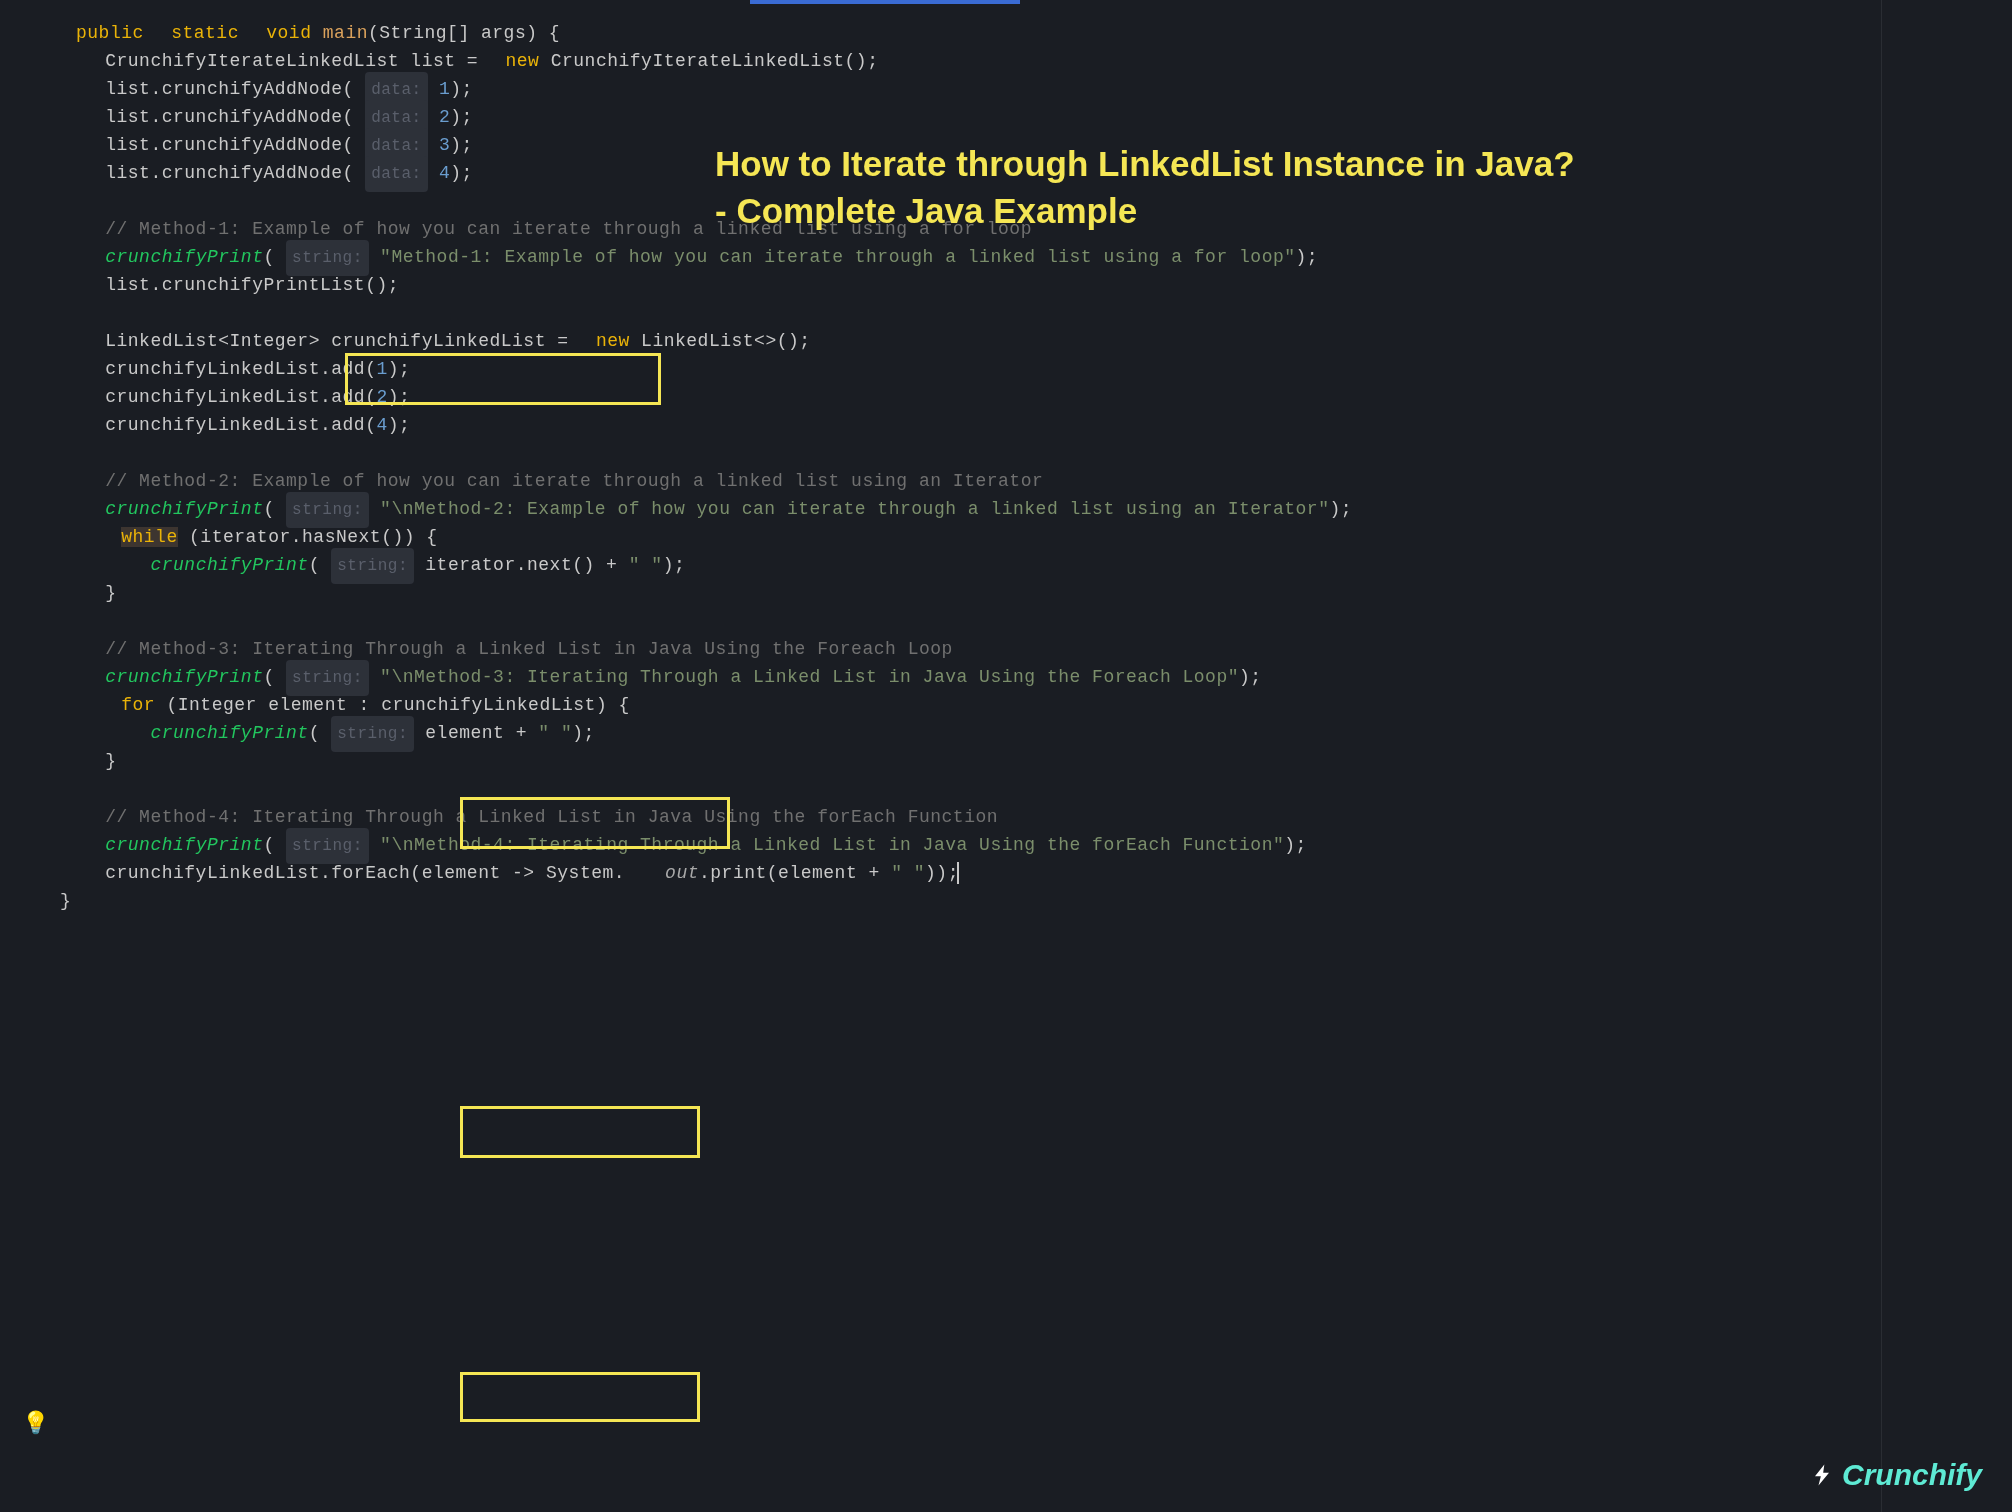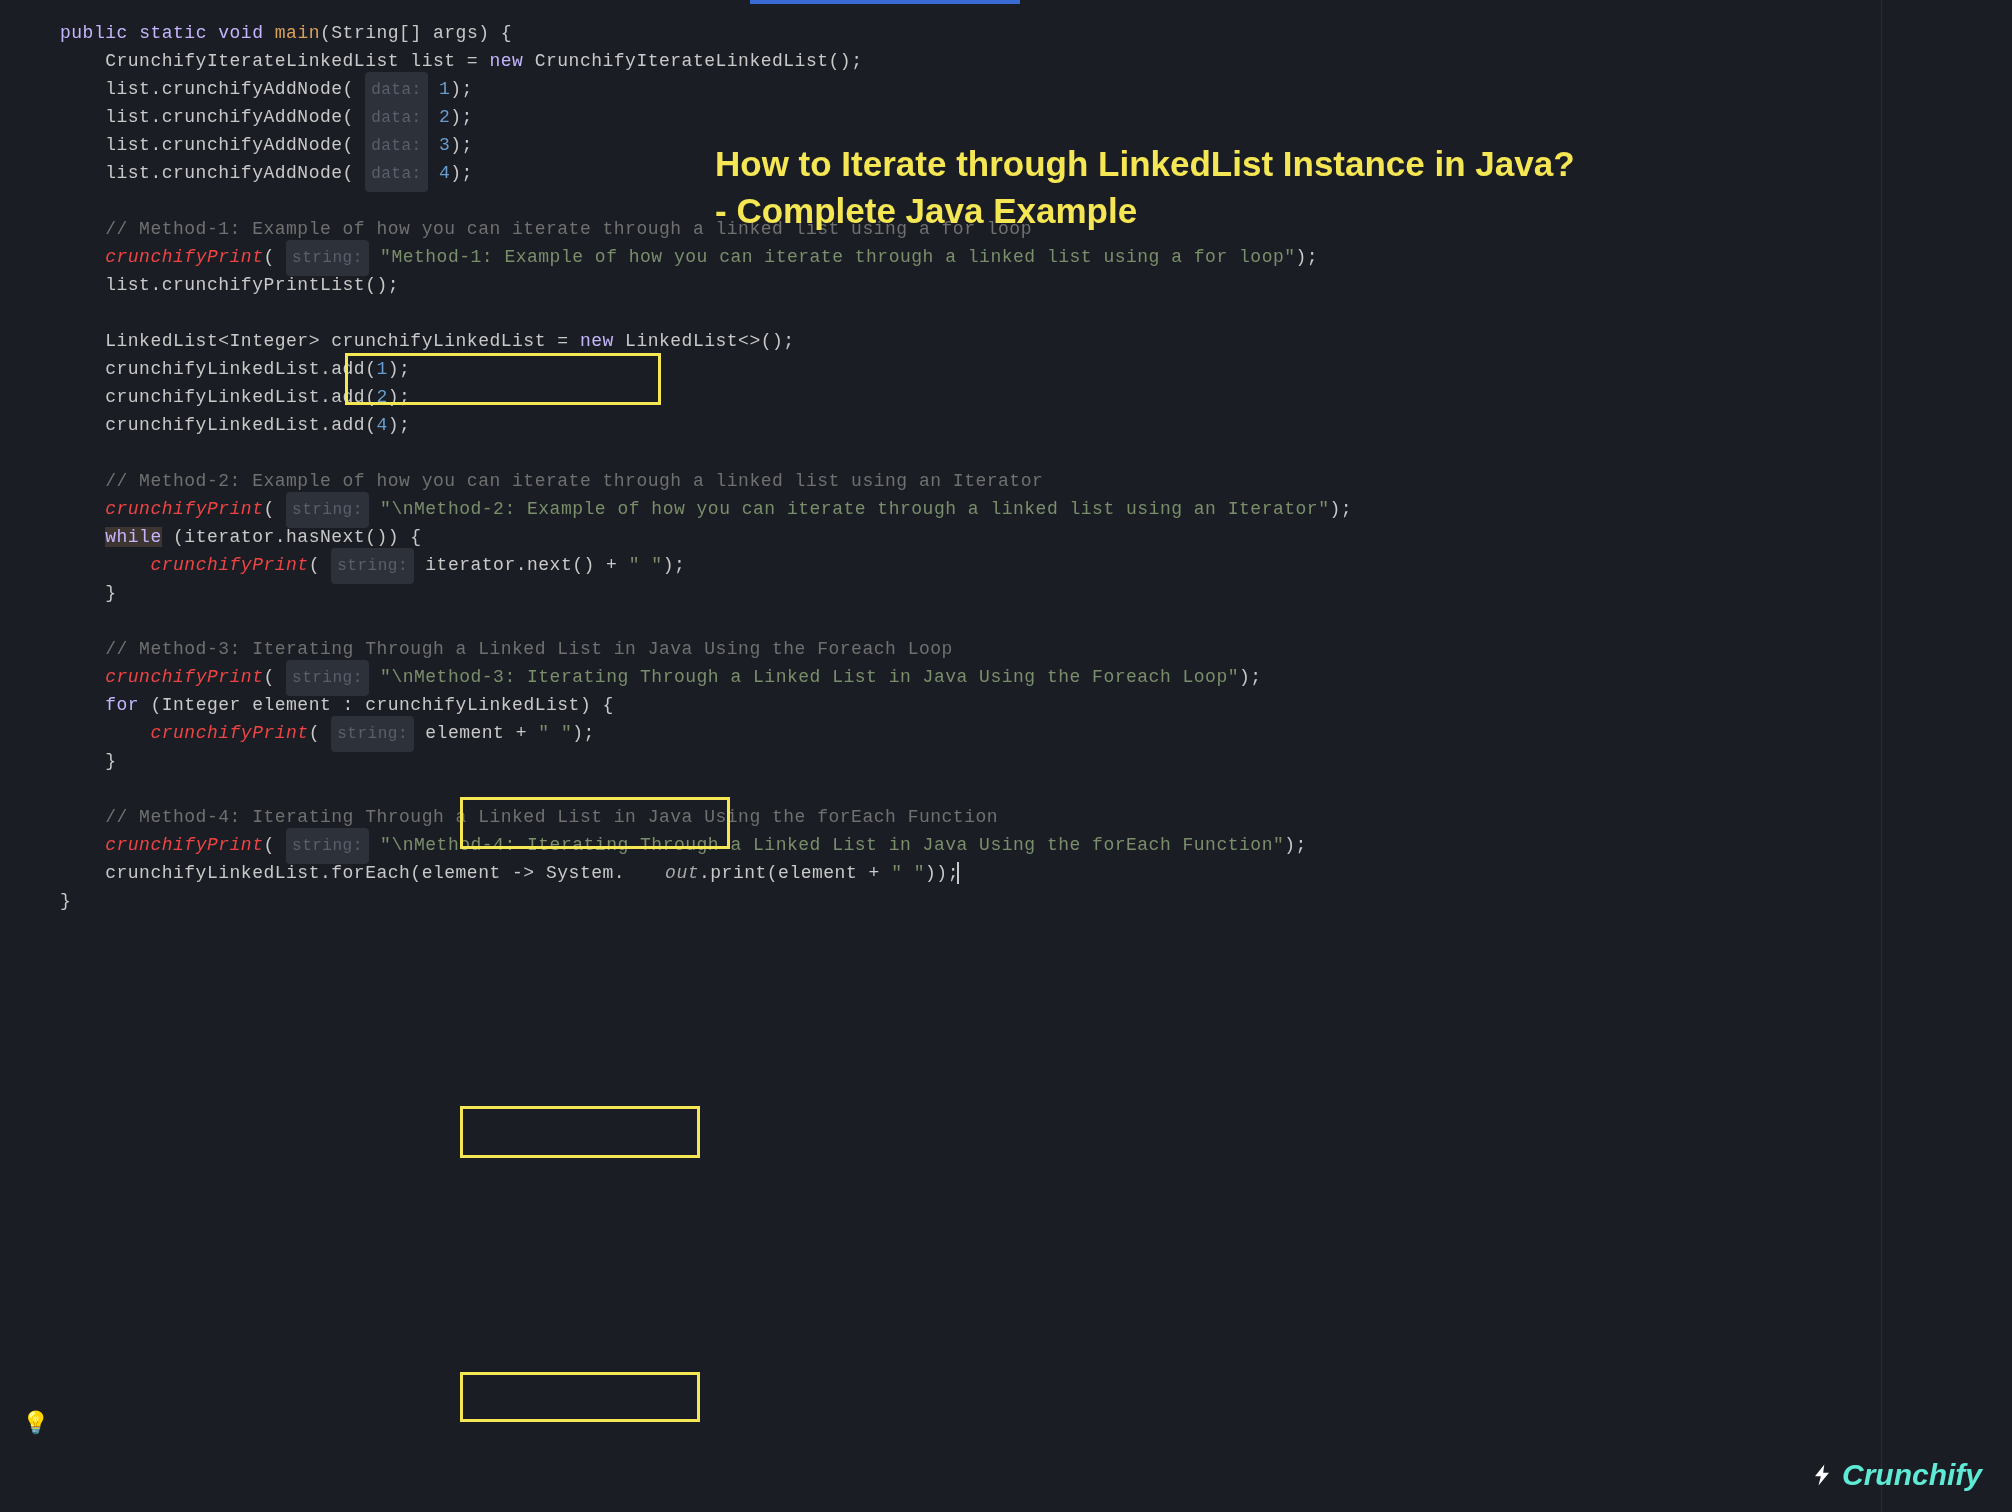--- a/index.html
+++ b/index.html
@@ -19,25 +19,25 @@
     }
     .editor {
       padding: 20px 0 0 60px;
       line-height: 1.55;
       letter-spacing: 0.5px;
     }
     .line {
       white-space: pre;
       min-height: 28px;
     }
-    .kw { color: #c4b5fd; }
+    .kw { color: #eab308; margin-left: 16px; }
     .comment { color: #707070; }
     .str { color: #7b8e6b; }
     .num { color: #6a9dcf; }
-    .ital { color: #ef4444; font-style: italic; }
+    .ital { color: #22c55e; font-style: italic; }
     .fn { color: #dba25c; }
     .hint {
       background: #2d3139;
       color: #5a5f6b;
       padding: 9px 6px;
       border-radius: 4px;
       font-style: normal;
       font-size: 16px;
     }
     .out { font-style: italic; color: #a8a8a8; margin-left: 40px;}

